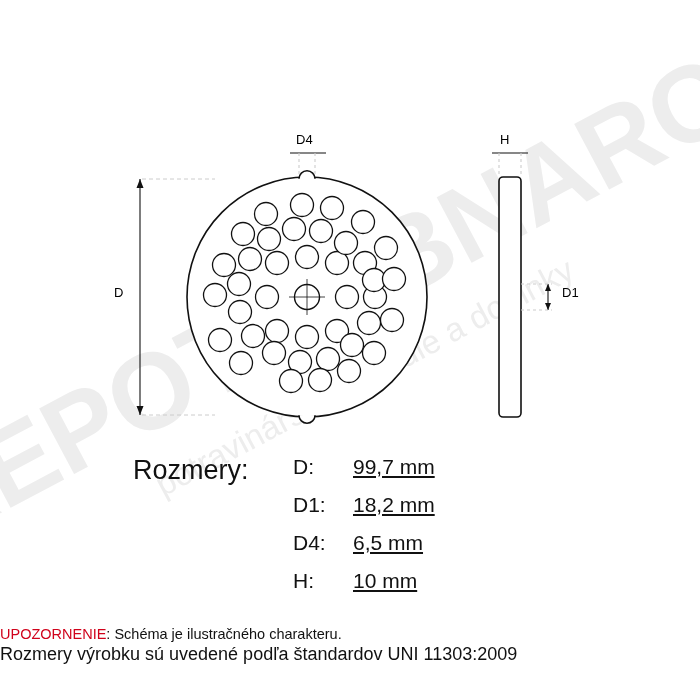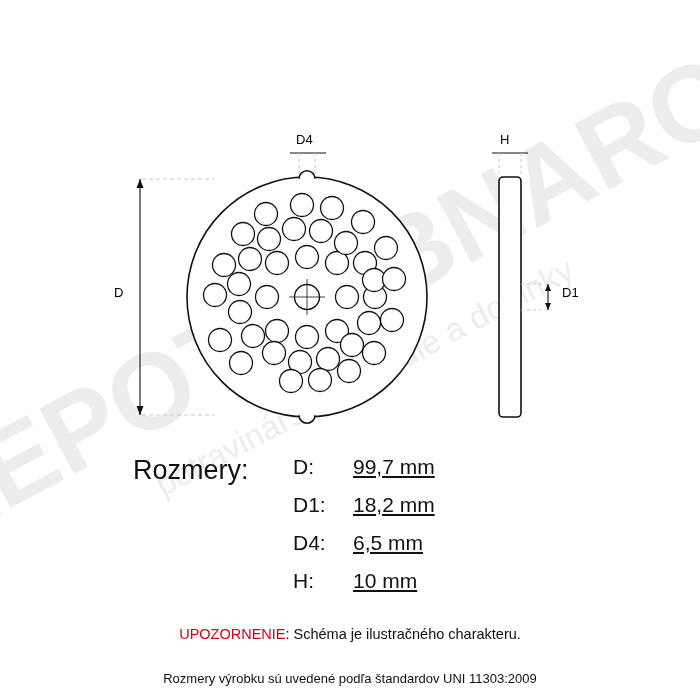--- a/index.html
+++ b/index.html
@@ -77,36 +77,35 @@
     white-space: nowrap;
   }
   .spec-key { position: absolute; }
   .spec-val { position: absolute; left: 60px; text-decoration: underline; }
 
   .notice {
     position: absolute;
     left: 0;
     top: 624px;
     width: 700px;
-    text-align: center;
+    text-align: left;
     z-index: 10;
   }
   .notice-line1 {
     font-size: 14.5px;
     color: #111111;
     line-height: 20px;
   }
   .notice-warn {
     color: #d0021b;
   }
   .notice-line2 {
-    font-size: 13px;
+    font-size: 18px;
     color: #111111;
     line-height: 20px;
-    margin-top: 25px;
   }
 </style>
 </head>
 <body>
 
 <div id="page">
 
   <svg class="watermark" viewBox="0 0 700 700" xmlns="http://www.w3.org/2000/svg">
     <g transform="rotate(-28 350 350)" opacity="1">
       <text x="350" y="330" text-anchor="middle" font-family="Liberation Sans, sans-serif" font-size="108" font-weight="bold" fill="#ededed">PREPOTREBNAROV</text>

